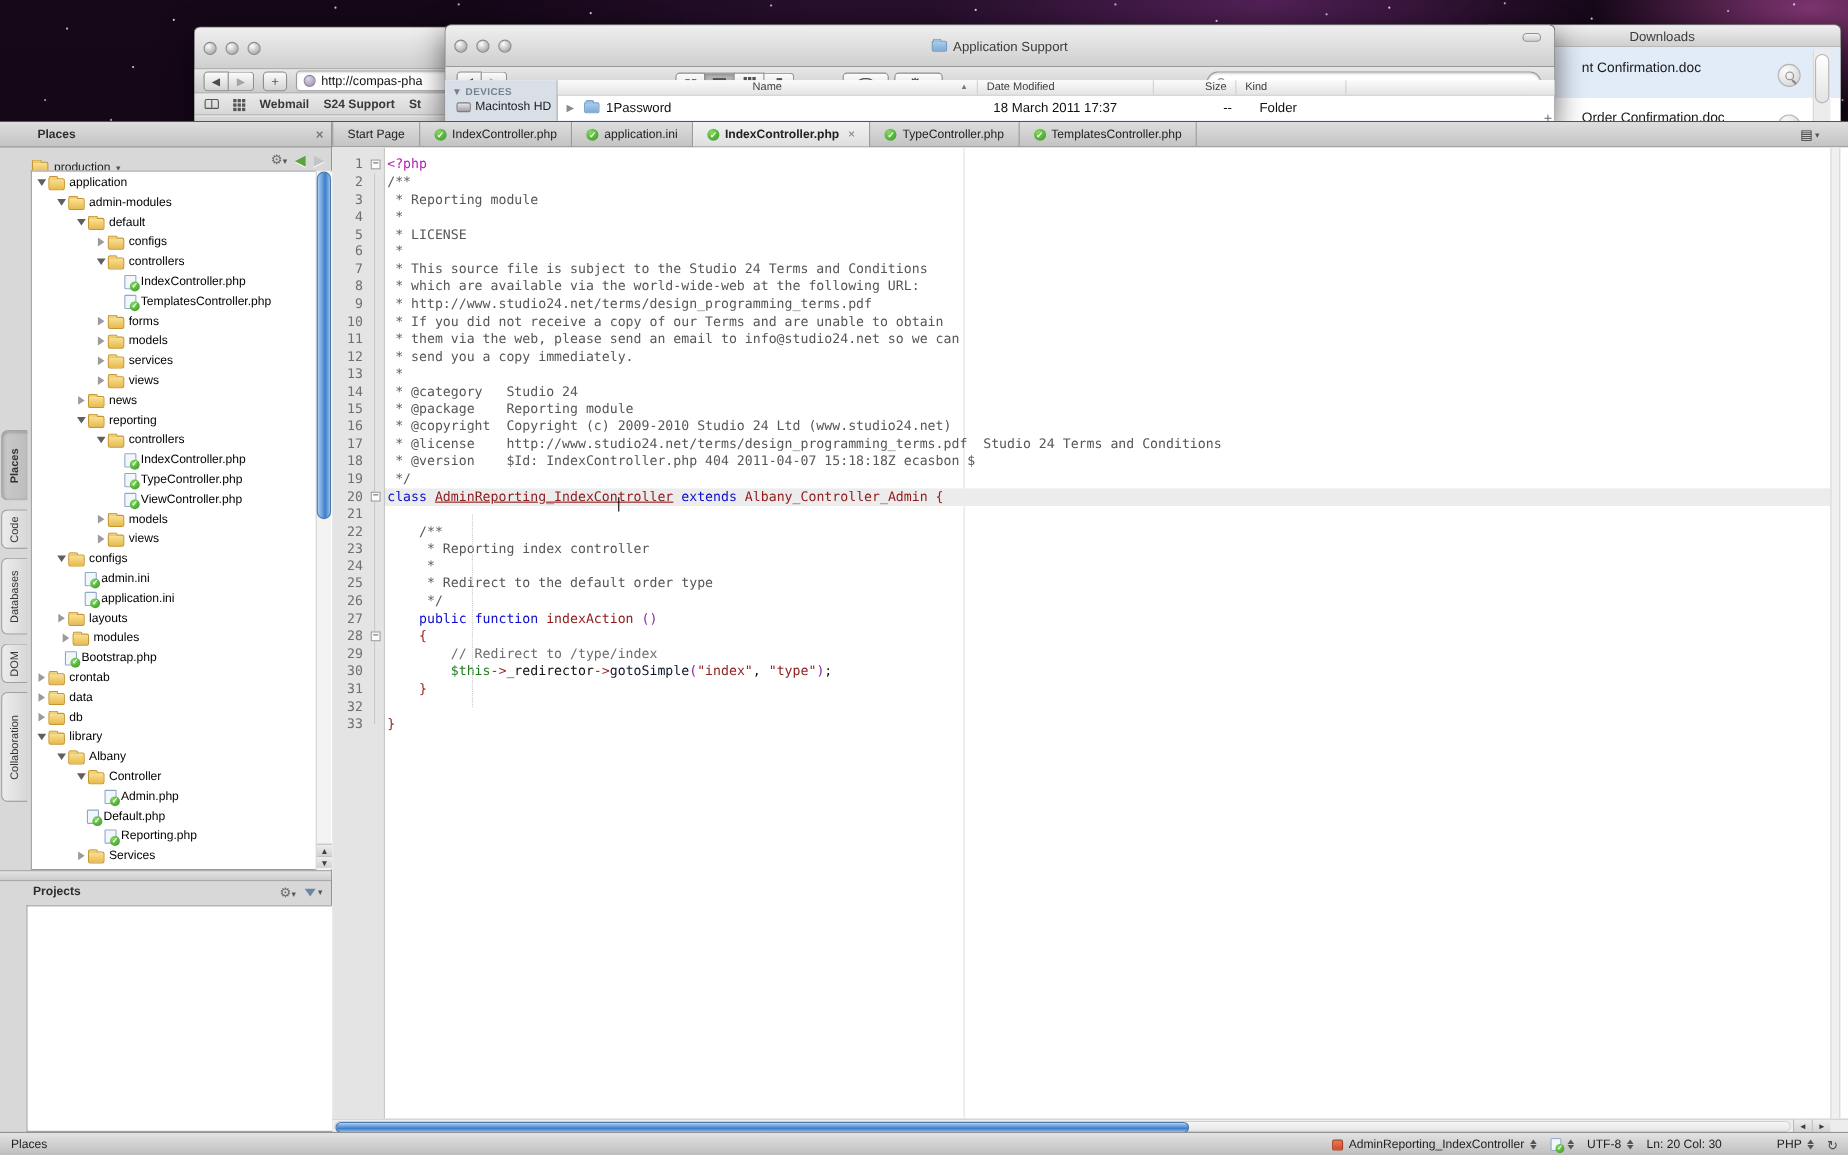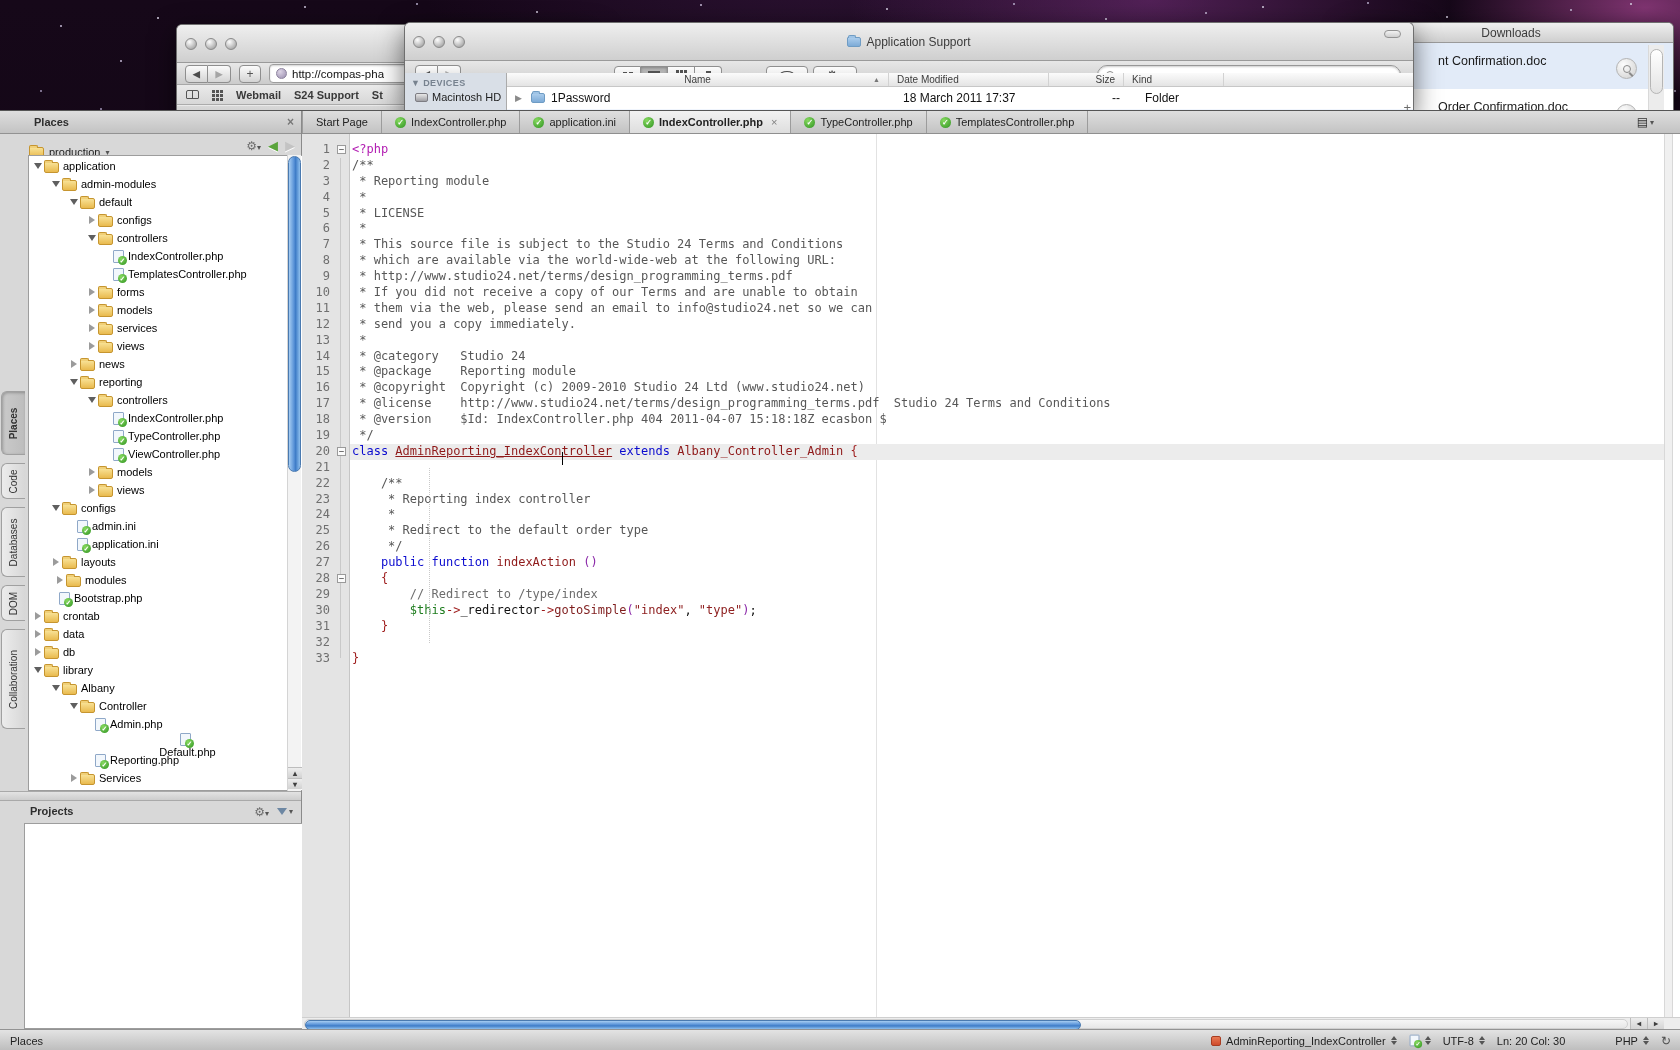--- a/index.html
+++ b/index.html
@@ -147,21 +147,21 @@
   .foldline { position:absolute; left:38px; top:24px; height:500px; width:1px; background:#c9c9c9; }
   .gl { height:15.9px; position:relative; font-family:"DejaVu Sans Mono",monospace; font-size:12px; color:#6f6f6f; }
   .gl .n { display:block; width:28px; text-align:right; }
   .fb { position:absolute; right:3px; top:3px; width:9px; height:9px; border:1px solid #9a9a9a; background:#fbfbfb; font-size:9px; line-height:7px; text-align:center; color:#444; font-family:"DejaVu Sans Mono",monospace; }
   .code { position:absolute; left:48px; top:0; right:9px; padding-top:8px; }
   .cl { height:15.9px; line-height:15.9px; white-space:pre; font-family:"DejaVu Sans Mono",monospace; font-size:12px; color:#101010; padding-left:2px; }
   .cl.cur { background:#ececec; }
   .caret { position:absolute; left:212px; top:318px; width:1px; height:13px; background:#000; }
   .tk.php { color:#b21db2; } .tk.com { color:#575757; } .tk.lcom { color:#6d6d6d; }
   .tk.kw { color:#0b0bcf; } .tk.cls { color:#8f1a1a; } .tk.u { text-decoration:underline; }
-  .tk.fn { color:#7f1d1d; } .tk.var { color:#1f7d1f; } .tk.str { color:#8f2121; }
+  .tk.fn { color:#0f172a; } .tk.var { color:#1f7d1f; } .tk.str { color:#8f2121; }
   .tk.paren { color:#8a27a8; } .tk.brace,.tk.op { color:#9e1b1b; }
   .vtrack { position:absolute; right:7px; top:0; bottom:0; width:9px; background:#f0f0f0; border-left:1px solid #d8d8d8; border-right:1px solid #d8d8d8; }
 
   .hscroll { position:absolute; left:302px; top:906px; right:0; height:12px; background:#ededed; border-top:1px solid #cfcfcf; }
   .htrack { position:absolute; left:2px; right:52px; top:1px; height:10px; border-radius:5px; background:linear-gradient(#f6f6f6,#e7e7e7); border:1px solid #d0d0d0; }
   .hthumb { position:absolute; left:0; top:0; width:776px; height:10px; border-radius:5px; border:1px solid #4a7ab0; background:linear-gradient(#a6cdf2,#5a93d8 45%,#3e7cc7 60%,#8fc0ee); }
   .harrows { position:absolute; right:16px; top:0; display:flex; }
   .harrows b { width:17px; height:12px; font-size:8px; color:#3f3f3f; text-align:center; line-height:12px; background:linear-gradient(#ededed,#d2d2d2); border-left:1px solid #bdbdbd; }
 
   .statusbar { position:absolute; left:0; right:0; top:918px; height:22px; background:linear-gradient(#e3e3e3,#bcbcbc); border-top:1px solid #939393; display:flex; align-items:center; font-size:11px; color:#1f1f1f; }
@@ -525,21 +525,21 @@
             <i class="tw-o"></i>
           </span>
           <span class="fold-ic"></span>
           <span class="lbl">Controller</span>
         </div>
         <div class="trow" style="padding-left: 56px;">
           <span class="twf"></span>
           <span class="file-ic"></span>
           <span class="lbl">Admin.php</span>
         </div>
-        <div class="trow" style="padding-left: 40px; flex-direction: column;">
+        <div class="trow" style="padding-left: 40px;">
           <span class="twf"></span>
           <span class="file-ic"></span>
           <span class="lbl">Default.php</span>
         </div>
         <div class="trow" style="padding-left: 56px;">
           <span class="twf"></span>
           <span class="file-ic"></span>
           <span class="lbl">Reporting.php</span>
         </div>
         <div class="trow" style="padding-left: 38px;">

